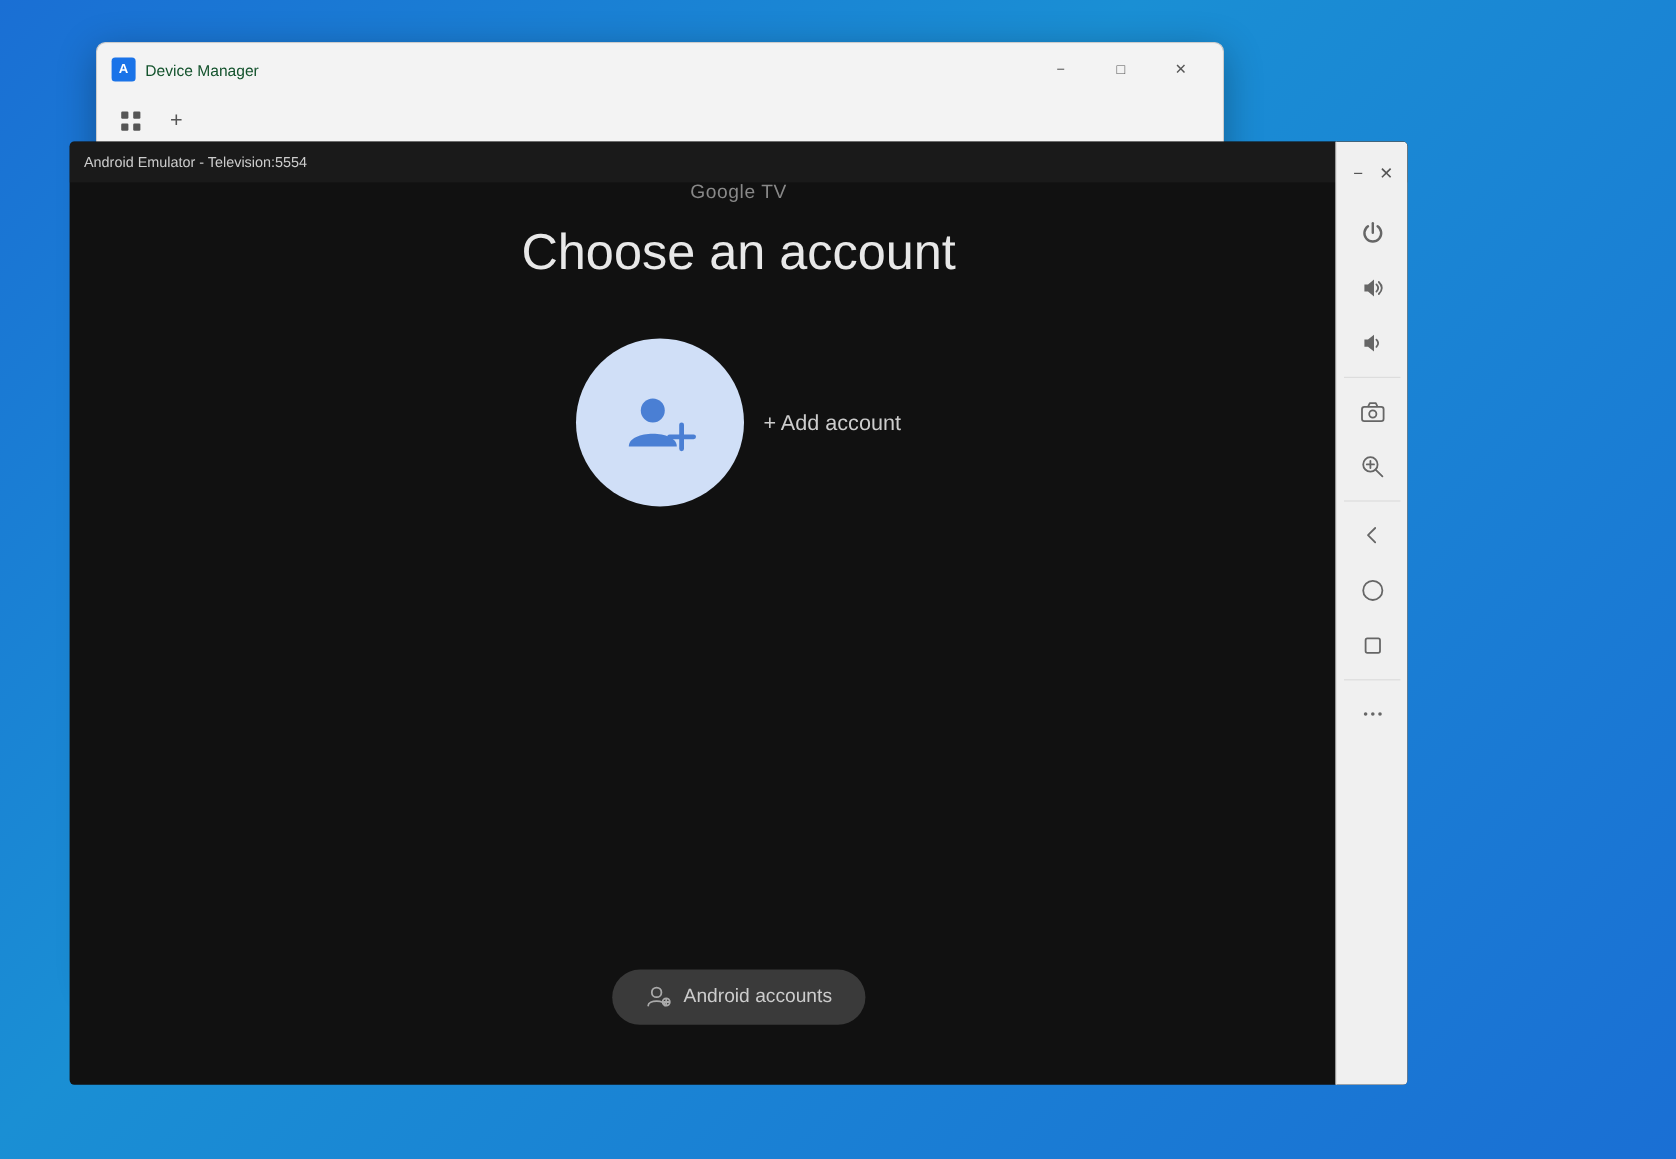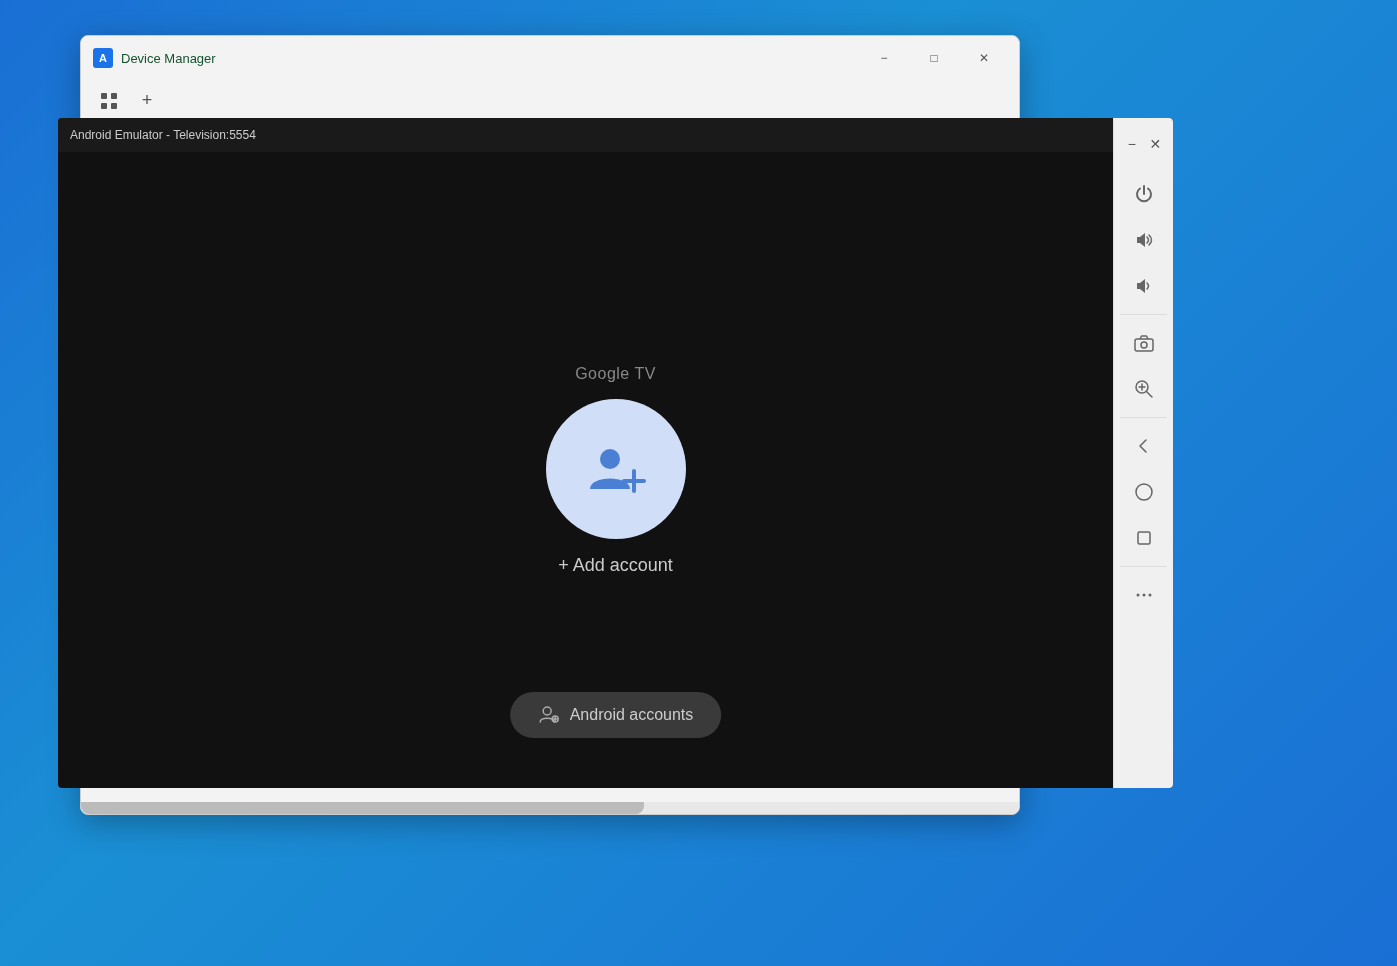--- a/index.html
+++ b/index.html
@@ -121,21 +121,21 @@
       background: #bbb;
       border-radius: 0 0 8px 8px;
     }
 
     
     .emulator-window {
       position: absolute;
       top: 118px;
       left: 58px;
       width: 1115px;
-      height: 670px;
+      height: 786px;
       background: #111;
       border-radius: 4px;
       z-index: 2;
       overflow: hidden;
     }
 
     .emulator-titlebar {
       display: flex;
       align-items: center;
       height: 34px;
@@ -157,21 +157,21 @@
 
     .choose-account-title {
       font-size: 42px;
       color: #e8e8e8;
       font-weight: 300;
       margin-bottom: 48px;
     }
 
     .add-account-btn {
       display: flex;
-      flex-direction: column;
+      flex-direction: row;
       align-items: center;
       gap: 16px;
       cursor: pointer;
       background: transparent;
       border: none;
     }
 
     .add-account-circle {
       width: 140px;
       height: 140px;
@@ -272,21 +272,21 @@
       display: flex;
       width: 100%;
       height: calc(100% - 34px);
     }
 
     .screen-area {
       flex: 1;
       display: flex;
       flex-direction: column;
       align-items: center;
-      justify-content: center;
+      justify-content: flex-start;
       position: relative;
     }
   </style>
 </head>
 <body>
 
 <div class="device-manager-window">
   <div class="dm-titlebar">
     <div class="dm-title-left">
       <div class="dm-logo">A</div>
@@ -317,20 +317,21 @@
 </div>
 
 <div class="emulator-window">
   <div class="emulator-titlebar">
     <span class="emulator-title-text">Android Emulator - Television:5554</span>
   </div>
   <div class="emulator-content">
 
     <div class="screen-area">
       <span class="google-tv-label">Google TV</span>
+      <span class="choose-account-title">Choose an account</span>
 
       <button class="add-account-btn">
         <div class="add-account-circle">
           <svg width="64" height="64" viewBox="0 0 64 64" fill="none">
 
             <circle cx="26" cy="22" r="10" fill="#4a7fd4"></circle>
             <path d="M6 52 C6 38 46 38 46 52" fill="#4a7fd4"></path>
 
             <line x1="50" y1="34" x2="50" y2="54" stroke="#4a7fd4" stroke-width="4" stroke-linecap="round"></line>
             <line x1="40" y1="44" x2="60" y2="44" stroke="#4a7fd4" stroke-width="4" stroke-linecap="round"></line>

